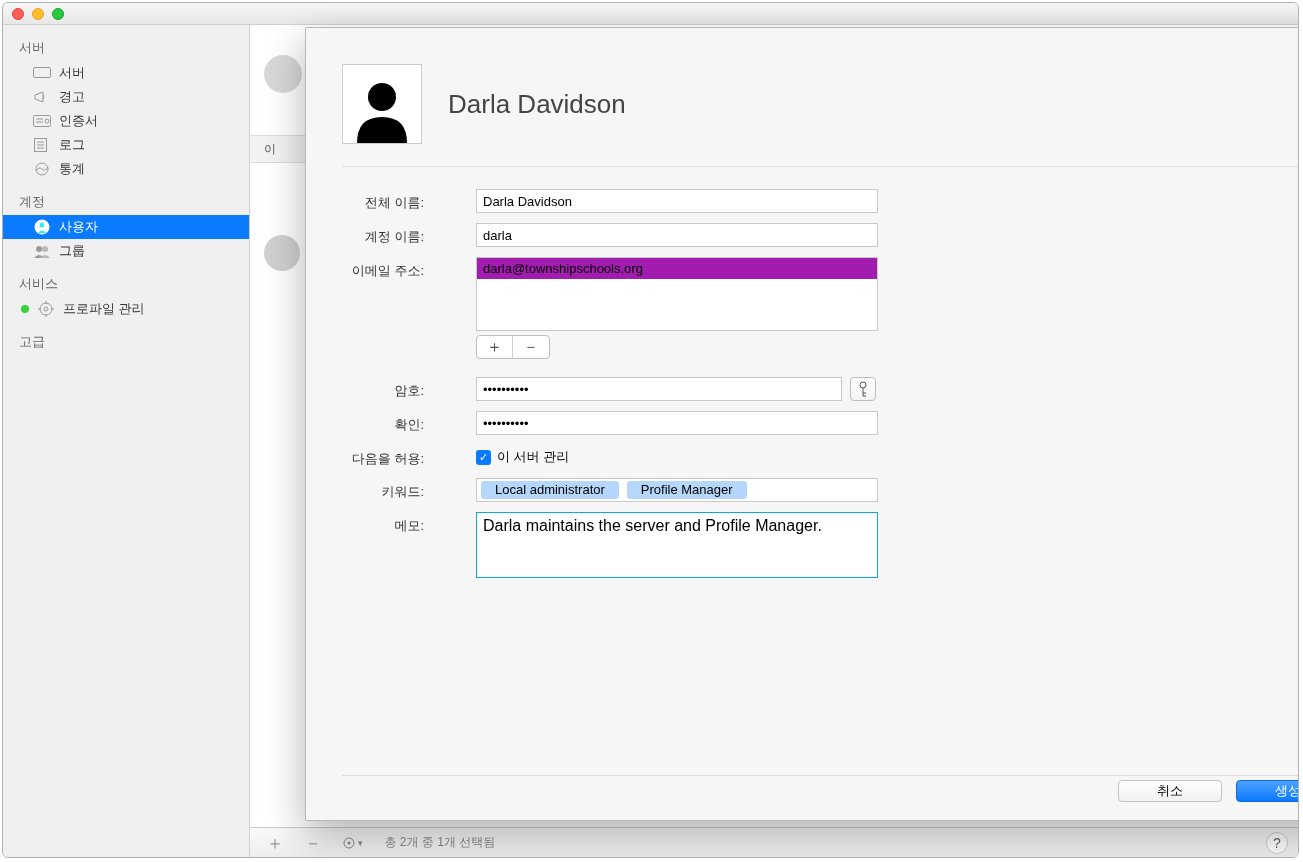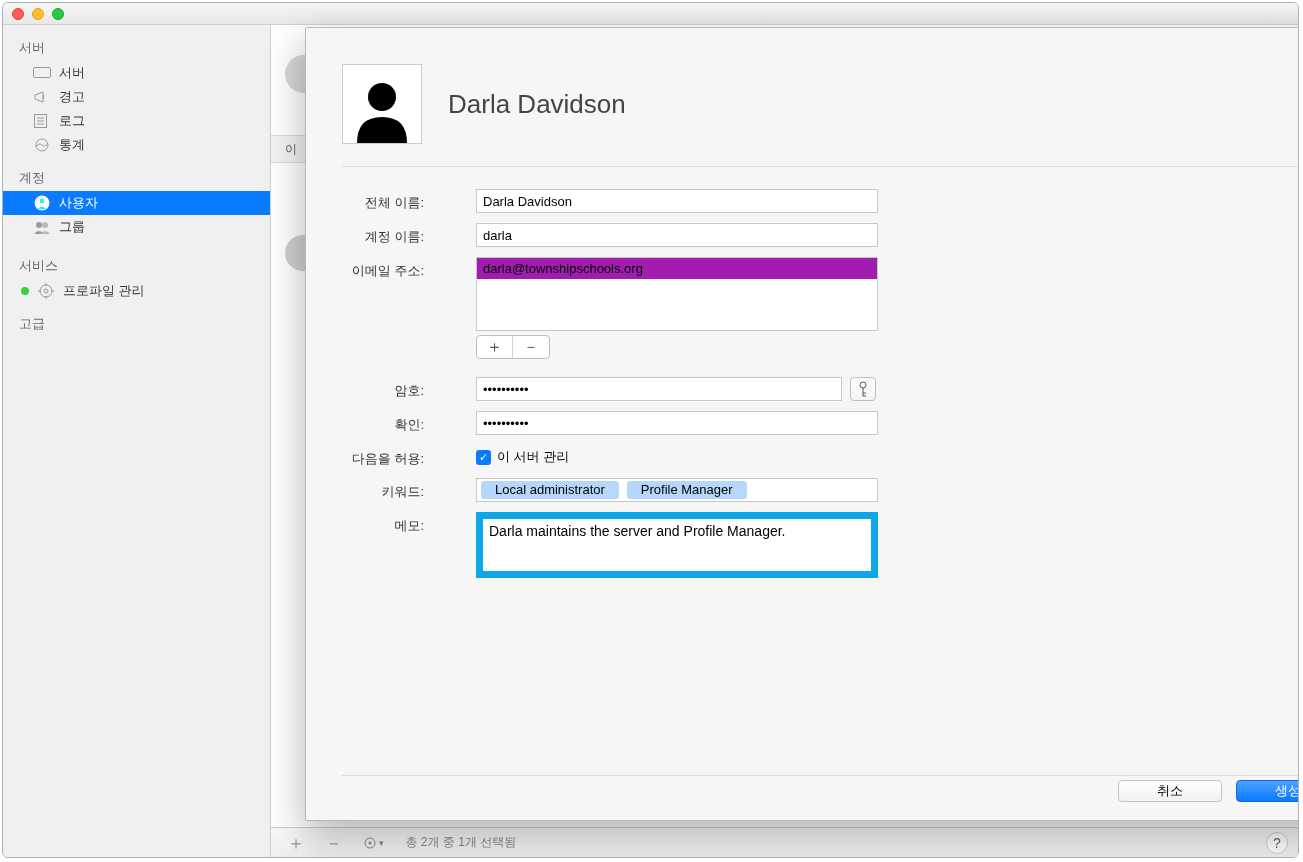--- a/index.html
+++ b/index.html
@@ -33,21 +33,21 @@
     }
     .traffic-light { width: 12px; height: 12px; border-radius: 50%; }
     .tl-red { background: #ff5f57; border: 0.5px solid #e14138; }
     .tl-yellow { background: #febc2e; border: 0.5px solid #e1a123; }
     .tl-green { background: #28c840; border: 0.5px solid #1ba430; }
     .main-content {
       display: flex;
       height: calc(100% - 22px);
     }
     .sidebar {
-      width: 268px;
+      width: 247px;
       background: #f0f0f0;
       border-right: 1px solid #d0d0d0;
       padding-top: 8px;
       display: flex;
       flex-direction: column;
     }
     .sb-section-header {
       padding: 6px 16px 4px 16px;
       font-size: 13px;
       color: #666;
@@ -277,24 +277,24 @@
     }
     .token {
       background: #b4d7fb;
       border-radius: 3px;
       padding: 1px 14px;
       font-size: 13px;
     }
     .memo-box {
       width: 100%;
       height: 66px;
-      border: 7px solid #0ea5e9;
+      border: 1px solid #0ea5e9;
       background: #fff;
       padding: 4px 6px;
-      font-size: 14px;
+      font-size: 16px;
       font-family: inherit;
       resize: none;
     }
     .sheet-footer {
       margin-top: auto;
       border-top: 1px solid #ddd;
       padding-top: 4px;
       display: flex;
       justify-content: flex-end;
       gap: 14px;
@@ -337,20 +337,31 @@
       <div class="sb-item">
         <span class="sb-icon">
           <svg width="18" height="14" viewBox="0 0 18 14">
               <path d="M2 5 L10 2 L10 12 L2 9 Z M10 5 A3 3 0 0 1 10 9" fill="none" stroke="#9a9a9a"></path>
             </svg>
         </span>
         <span>경고</span>
       </div>
       <div class="sb-item">
         <span class="sb-icon">
+          <svg width="18" height="12" viewBox="0 0 18 12">
+              <rect x="0.5" y="0.5" width="17" height="11" rx="1" fill="none" stroke="#9a9a9a"></rect>
+              <line x1="3" y1="4" x2="10" y2="4" stroke="#9a9a9a"></line>
+              <line x1="3" y1="7" x2="10" y2="7" stroke="#9a9a9a"></line>
+              <circle cx="14" cy="6" r="2" fill="none" stroke="#9a9a9a"></circle>
+            </svg>
+        </span>
+        <span>인증서</span>
+      </div>
+      <div class="sb-item">
+        <span class="sb-icon">
           <svg width="16" height="14" viewBox="0 0 16 14">
               <rect x="0.5" y="0.5" width="12" height="13" fill="none" stroke="#9a9a9a"></rect>
               <line x1="3" y1="4" x2="10" y2="4" stroke="#9a9a9a"></line>
               <line x1="3" y1="7" x2="10" y2="7" stroke="#9a9a9a"></line>
               <line x1="3" y1="10" x2="10" y2="10" stroke="#9a9a9a"></line>
             </svg>
         </span>
         <span>로그</span>
       </div>
       <div class="sb-item">
@@ -379,21 +390,21 @@
           <svg width="18" height="14" viewBox="0 0 18 14">
               <circle cx="6" cy="5" r="3" fill="#9a9a9a"></circle>
               <circle cx="12" cy="5" r="3" fill="#b8b8b8"></circle>
               <path d="M1 14 Q6 8 11 14" fill="#9a9a9a"></path>
               <path d="M7 14 Q12 8 17 14" fill="#b8b8b8"></path>
             </svg>
         </span>
         <span>그룹</span>
       </div>
 
-      <div class="sb-section-header" style="margin-top:12px">서비스</div>
+      <div class="sb-section-header" style="margin-top:6px">서비스</div>
       <div class="sb-item">
         <span class="status-dot"></span>
         <span class="sb-icon">
           <svg width="16" height="16" viewBox="0 0 16 16">
               <circle cx="8" cy="8" r="6" fill="none" stroke="#9a9a9a"></circle>
               <circle cx="8" cy="8" r="2" fill="none" stroke="#9a9a9a"></circle>
               <g stroke="#9a9a9a">
                 <line x1="8" y1="0" x2="8" y2="3"></line>
                 <line x1="8" y1="13" x2="8" y2="16"></line>
                 <line x1="0" y1="8" x2="3" y2="8"></line>

